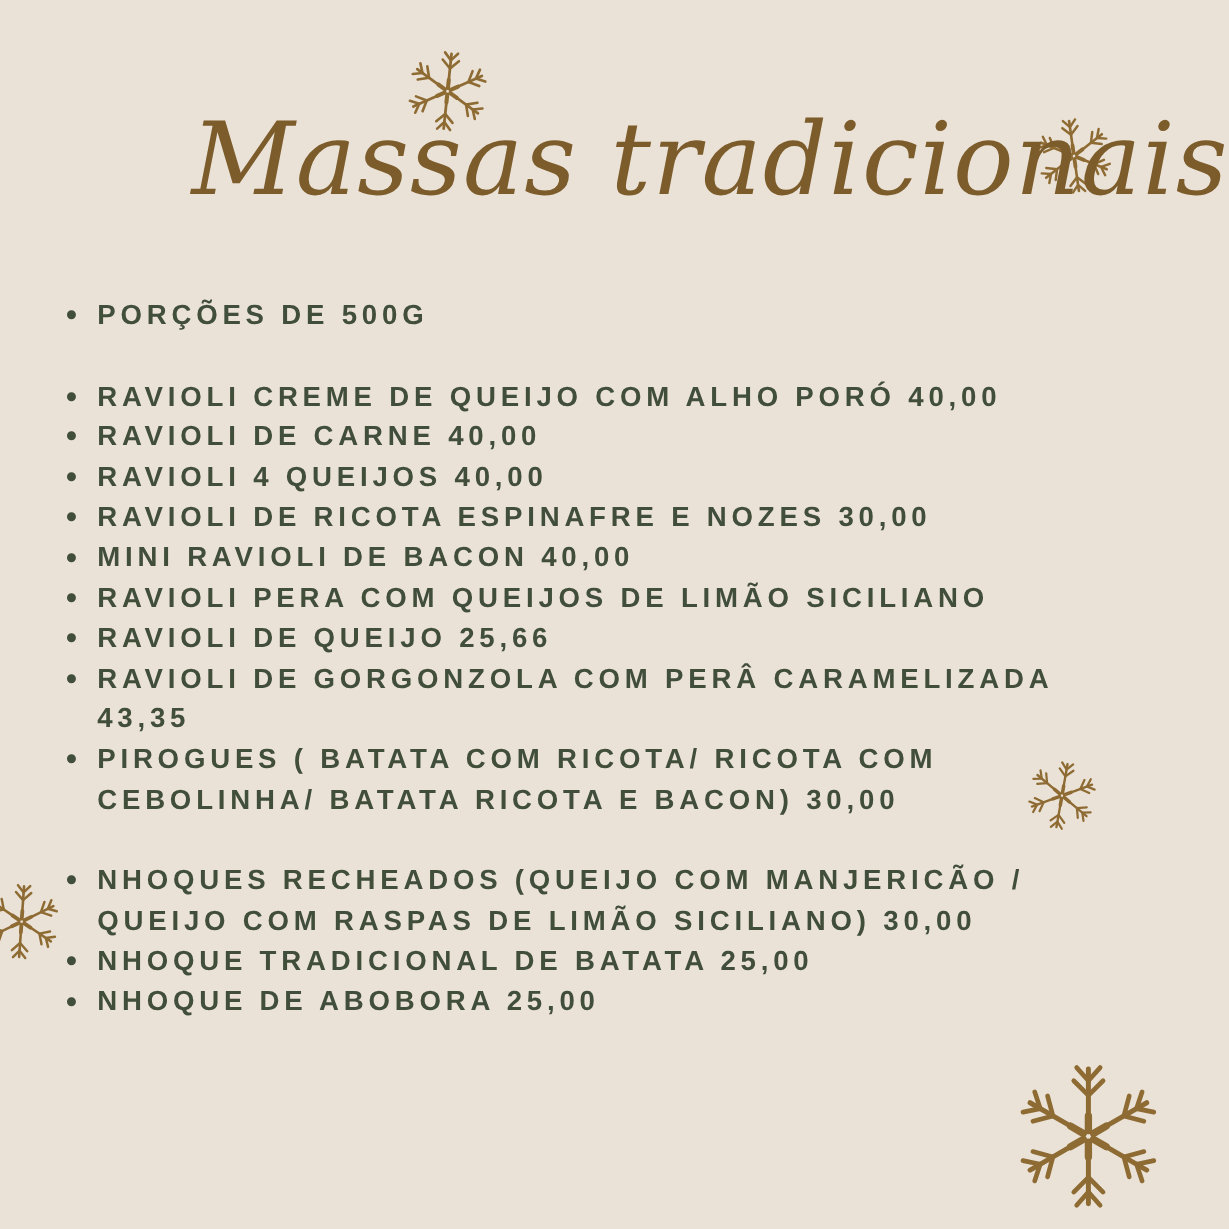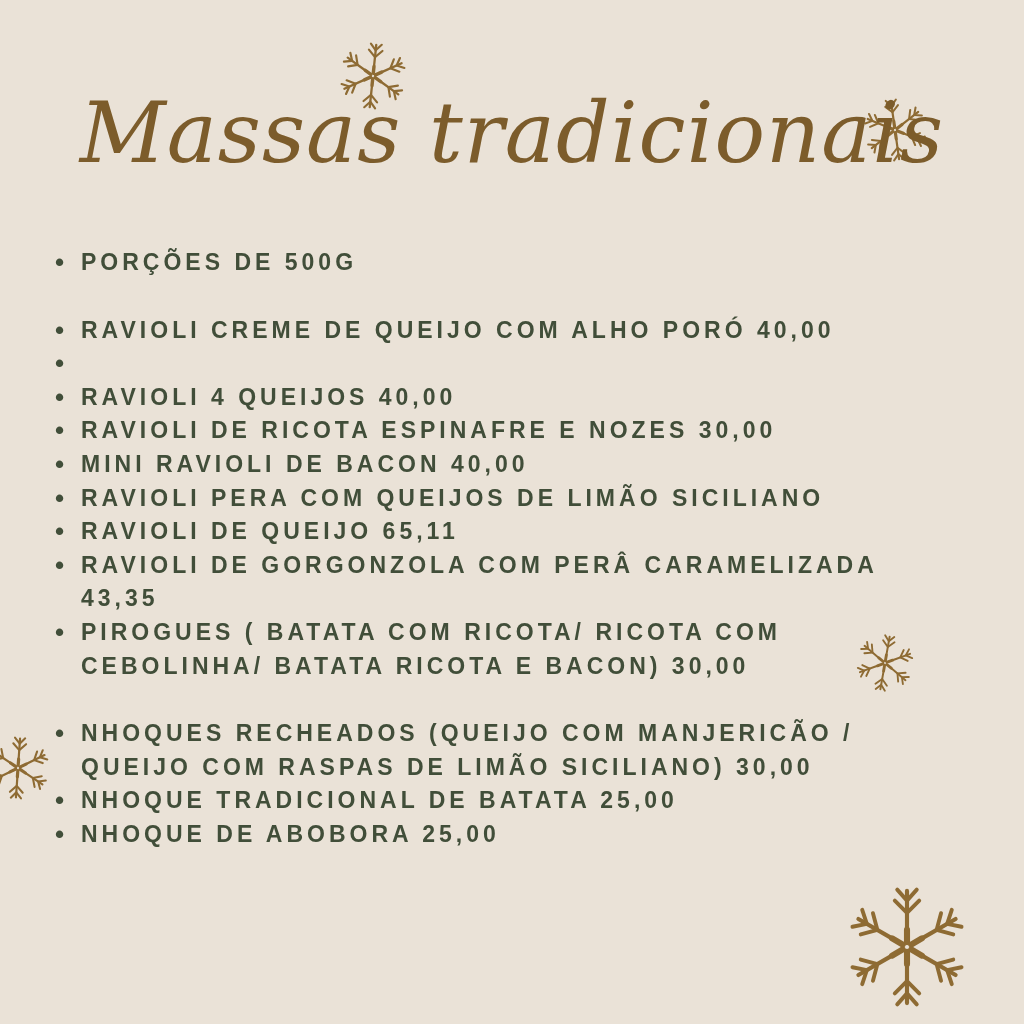--- a/index.html
+++ b/index.html
@@ -11,21 +11,21 @@
     background: #EAE2D7;
     font-family: "Liberation Sans", sans-serif;
   }
 
   
   .title {
     position: absolute;
     left: 0;
     top: 84px;
     width: 1024px;
-    text-align: center;
+    text-align: right;
     font-family: "DejaVu Serif", serif;
     font-style: italic;
     font-weight: 400;
     font-size: 84px;
     letter-spacing: 1px;
     color: #7C5C2B;
     z-index: 2;
     white-space: nowrap;
   }
 
@@ -128,36 +128,36 @@
     <div class="line">
       <span class="bullet">•</span><span>PORÇÕES DE 500G</span>
     </div>
   </div>
 
   <div class="section">
     <div class="line">
       <span class="bullet">•</span><span>RAVIOLI CREME DE QUEIJO COM ALHO PORÓ 40,00</span>
     </div>
     <div class="line">
-      <span class="bullet">•</span>
+      <span class="bullet">•</span><span>RAVIOLI DE CARNE 40,00</span>
     </div>
     <div class="line">
       <span class="bullet">•</span><span>RAVIOLI 4 QUEIJOS 40,00</span>
     </div>
     <div class="line">
       <span class="bullet">•</span><span>RAVIOLI DE RICOTA ESPINAFRE E NOZES 30,00</span>
     </div>
     <div class="line">
       <span class="bullet">•</span><span>MINI RAVIOLI DE BACON 40,00</span>
     </div>
     <div class="line">
       <span class="bullet">•</span><span>RAVIOLI PERA COM QUEIJOS DE LIMÃO SICILIANO</span>
     </div>
     <div class="line">
-      <span class="bullet">•</span><span>RAVIOLI DE QUEIJO 65,11</span>
+      <span class="bullet">•</span><span>RAVIOLI DE QUEIJO 25,66</span>
     </div>
     <div class="line">
       <span class="bullet">•</span><span>RAVIOLI DE GORGONZOLA COM PERÂ CARAMELIZADA</span>
     </div>
     <div class="line">
       <span>43,35</span>
     </div>
     <div class="line">
       <span class="bullet">•</span><span>PIROGUES ( BATATA COM RICOTA/ RICOTA COM</span>
     </div>

